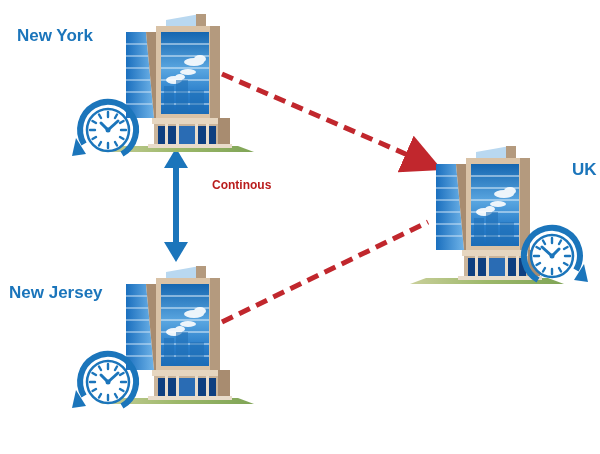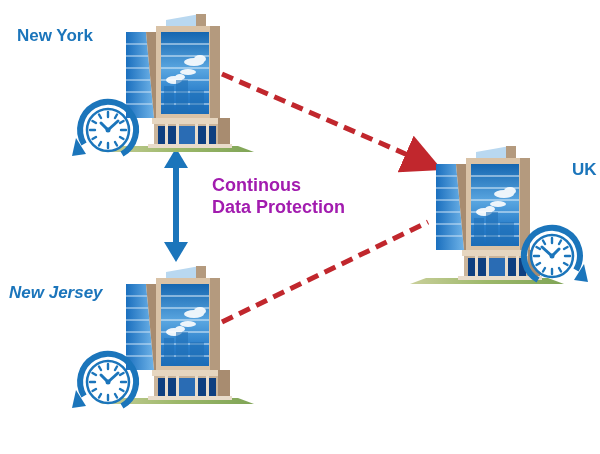--- a/index.html
+++ b/index.html
@@ -1,21 +1,21 @@
 <!DOCTYPE html>
 <html><head>
 <meta charset="utf-8">
 <style>
   html,body{margin:0;padding:0;background:#ffffff;}
   body{width:600px;height:454px;position:relative;overflow:hidden;font-family:"Liberation Sans",sans-serif;}
   .label{position:absolute;font-weight:bold;color:#1b75bb;font-size:17px;white-space:nowrap;}
   #lbl-ny{left:17px;top:26px;}
-  #lbl-nj{left:9px;top:283px;font-style:italic;}
+  #lbl-nj{left:9px;top:283px;}
   #lbl-uk{left:572px;top:160px;}
-  #cdp{position:absolute;left:212px;top:174px;font-weight:bold;color:#a21caf;font-size:18px;line-height:22px;}
+  #cdp{position:absolute;left:212px;top:174px;font-weight:bold;color:#b91c1c;font-size:12px;line-height:22px;}
   svg{position:absolute;left:0;top:0;}
 </style>
 </head>
 <body>
 
 <svg width="600" height="454" viewBox="0 0 600 454">
   <defs>
     <linearGradient id="glass" x1="0" y1="0" x2="0" y2="1">
       <stop offset="0" stop-color="#1566b0"></stop>
       <stop offset="0.45" stop-color="#5aa6e0"></stop>
@@ -157,14 +157,13 @@
       <use href="#clock"></use>
     </g>
 </svg>
 
 <div class="label" id="lbl-ny">New York</div>
 <div class="label" id="lbl-nj">New Jersey</div>
 <div class="label" id="lbl-uk">UK</div>
 
 <div id="cdp">
   <div>Continous</div>
-  <div>Data Protection</div>
 </div>
 
 </body></html>

